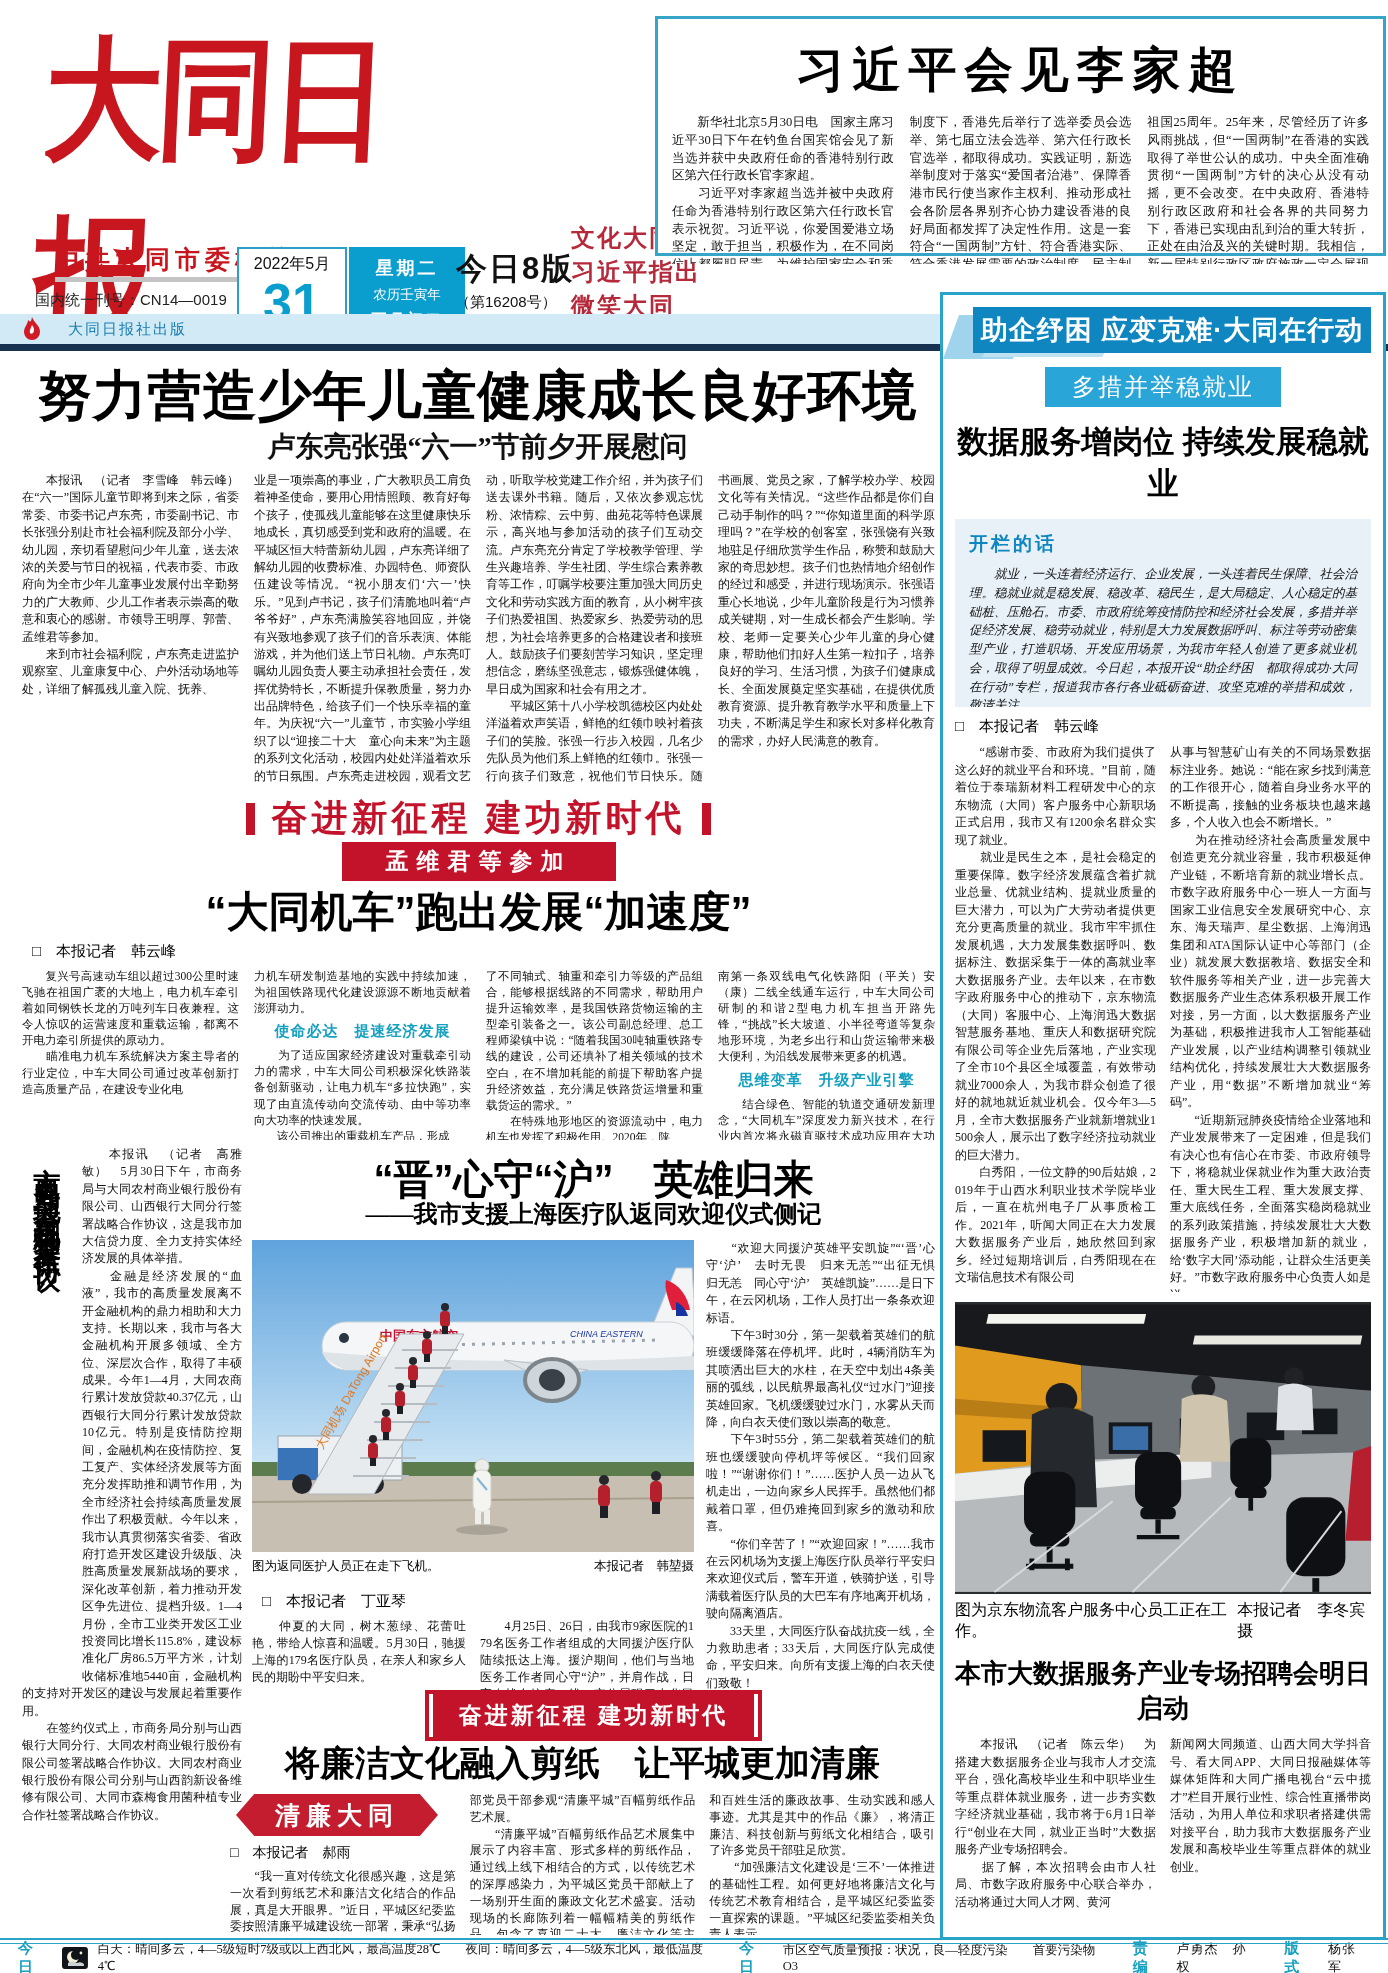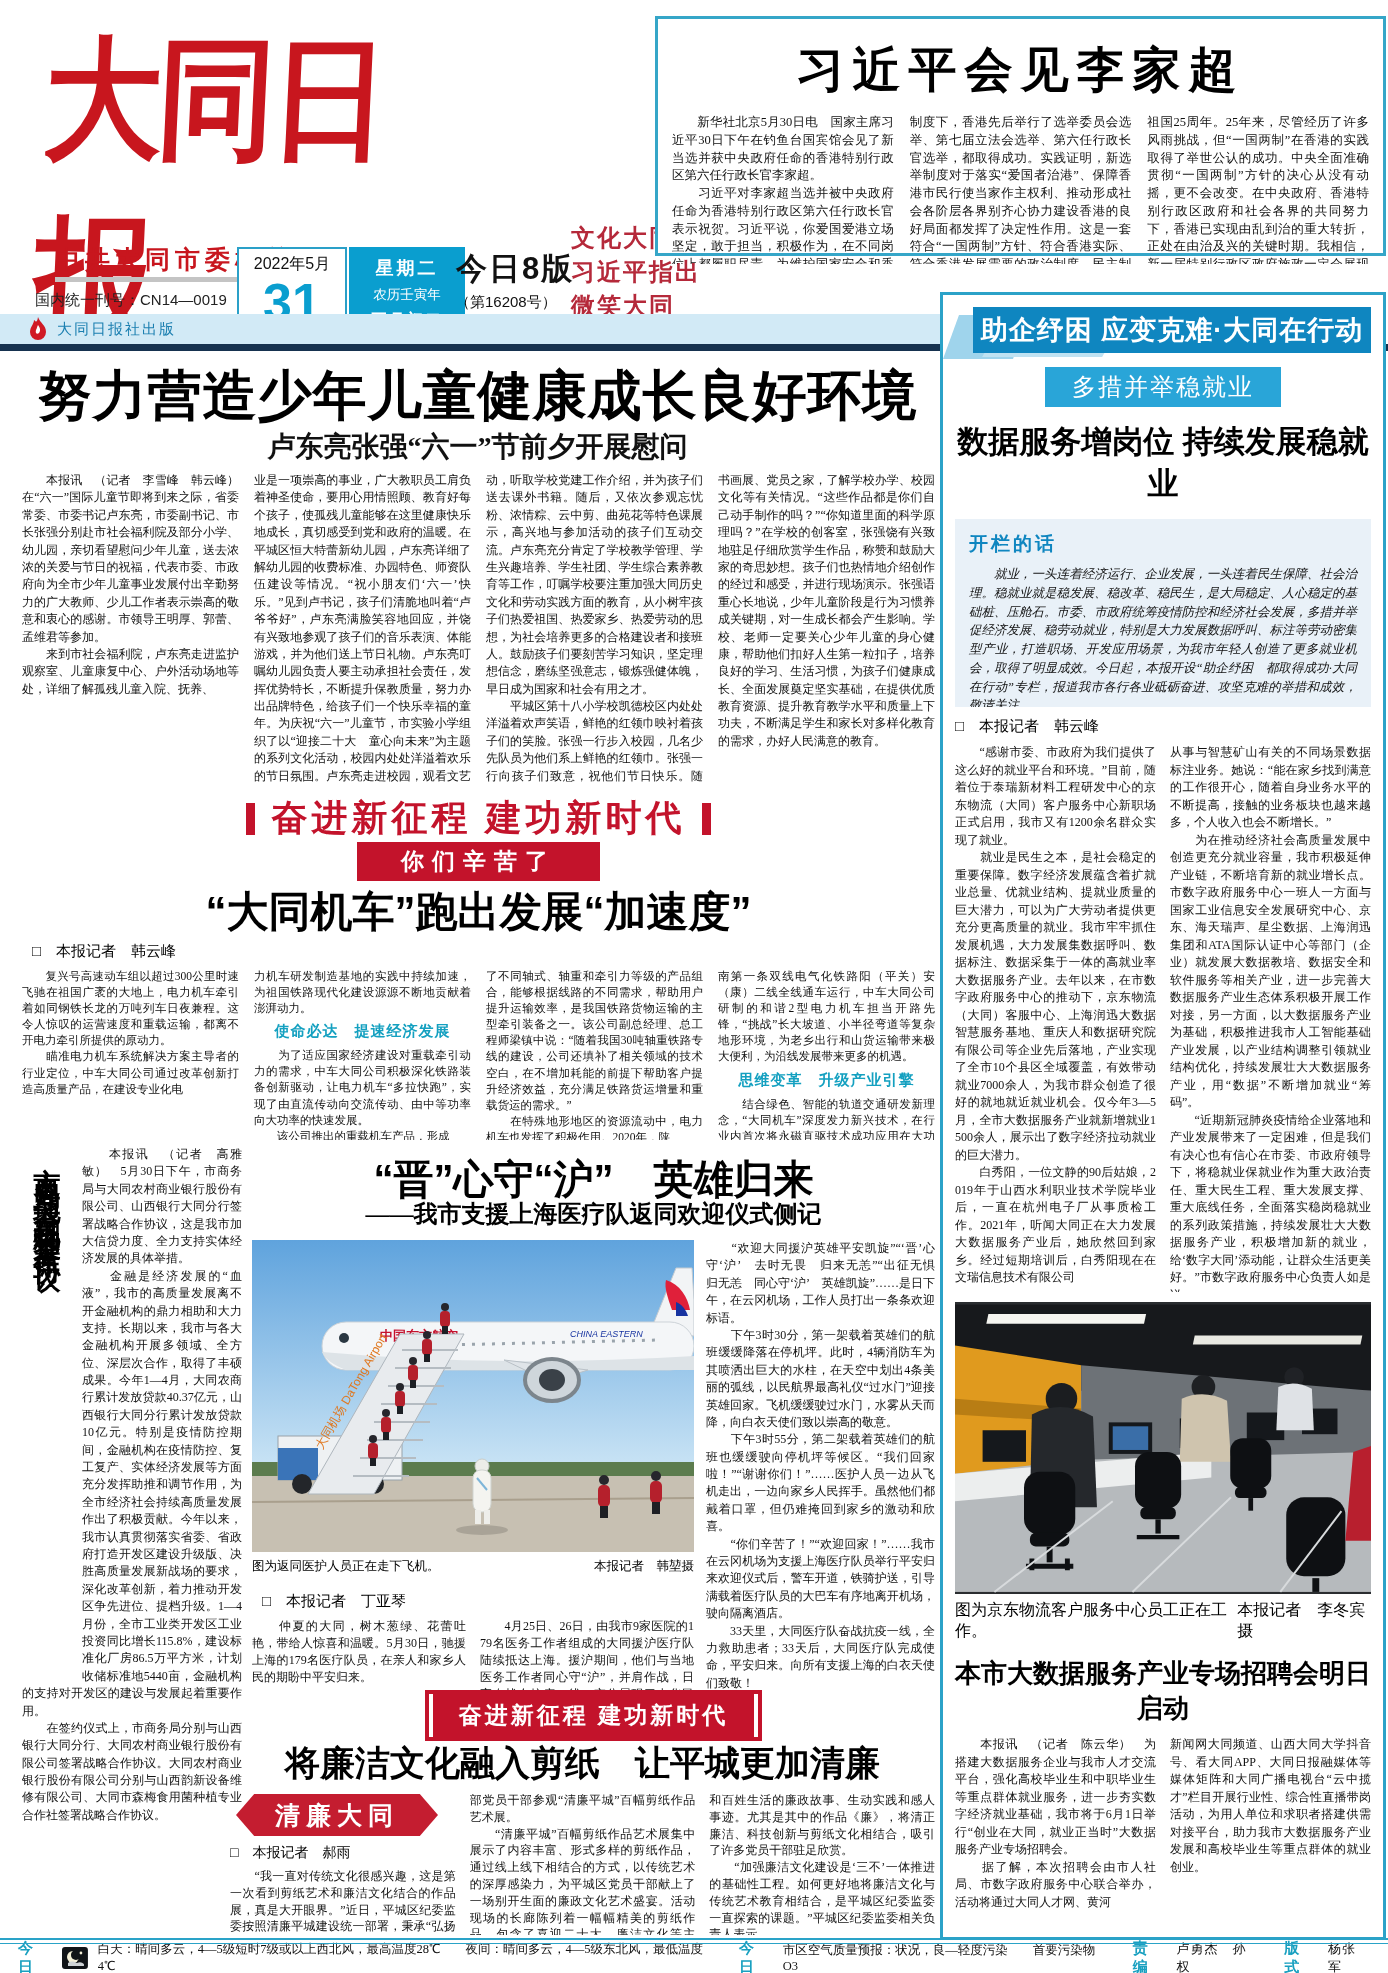--- a/index.html
+++ b/index.html
@@ -35,21 +35,21 @@
 
   
   .top-story { position:absolute; left:655px; top:16px; width:731px; height:240px;
                border:3px solid #35a6c8; background:#fff; padding:15px 14px 6px; }
   .ts-headline { text-align:center; font-size:48px; font-weight:900; letter-spacing:8px; color:#000; margin:4px 0 12px; }
   .ts-cols { display:flex; gap:16px; height:150px; overflow:hidden; }
   .ts-cols .txt { flex:1; font-size:12.5px; line-height:1.42; }
 
   
   .pub-strip { position:absolute; left:0; top:314px; width:960px; height:30px; background:#d2eaf6;
-               display:flex; align-items:center; padding-left:28px; gap:9px; }
+               display:flex; align-items:center; padding-left:22px; gap:26px; }
   .pub-strip span { font-size:15px; color:#1b7fb0; letter-spacing:2px; }
   .site-wedge { position:absolute; left:1126px; top:315px; width:260px; height:28px; background:#2196c9;
                 clip-path:polygon(13% 0,100% 0,100% 100%,0 100%); color:#fff; font-size:15px;
                 display:flex; align-items:center; justify-content:center; padding-left:28px; letter-spacing:1px; }
   .navy-band { position:absolute; left:0; top:344px; width:1388px; height:7px; background:#16324f; }
 
   
   .lead-headline { position:absolute; left:20px; top:360px; width:915px; text-align:center;
                    font-size:54px; font-weight:900; color:#000; letter-spacing:1px; }
   .lead-subhead { position:absolute; left:20px; top:428px; width:915px; text-align:center;
@@ -205,21 +205,21 @@
 　　平城区第十八小学校凯德校区内处处洋溢着欢声笑语，鲜艳的红领巾映衬着孩子们的笑脸。张强一行步入校园，几名少先队员为他们系上鲜艳的红领巾。张强一行向孩子们致意，祝他们节日快乐。随后，张强参观了师生</div>
     <div class="txt">书画展、党员之家，了解学校办学、校园文化等有关情况。“这些作品都是你们自己动手制作的吗？”“你知道里面的科学原理吗？”在学校的创客室，张强饶有兴致地驻足仔细欣赏学生作品，称赞和鼓励大家的奇思妙想。孩子们也热情地介绍创作的经过和感受，并进行现场演示。张强语重心长地说，少年儿童阶段是行为习惯养成关键期，对一生成长都会产生影响。学校、老师一定要关心少年儿童的身心健康，帮助他们扣好人生第一粒扣子，培养良好的学习、生活习惯，为孩子们健康成长、全面发展奠定坚实基础，在提供优质教育资源、提升教育教学水平和质量上下功夫，不断满足学生和家长对多样化教育的需求，办好人民满意的教育。</div>
   </div>
 
   <div class="banner1">
     <div class="bar"></div>
     <div class="b-text">奋进新征程 建功新时代</div>
     <div class="bar"></div>
   </div>
   <div class="tag1-wrap">
-    <span class="tag1">你们辛苦了</span>
+    <span class="tag1">孟维君等参加</span>
   </div>
 
   <div class="loco-head">“大同机车”跑出发展“加速度”</div>
   <div class="loco-byline">□　本报记者　韩云峰</div>
   <div class="loco-body">
     <div class="col">
         <div class="txt">　　复兴号高速动车组以超过300公里时速飞驰在祖国广袤的大地上，电力机车牵引着如同钢铁长龙的万吨列车日夜兼程。这令人惊叹的运营速度和重载运输，都离不开电力牵引所提供的原动力。
 　　瞄准电力机车系统解决方案主导者的行业定位，中车大同公司通过改革创新打造高质量产品，在建设专业化电</div>
       </div>
     <div class="col">

